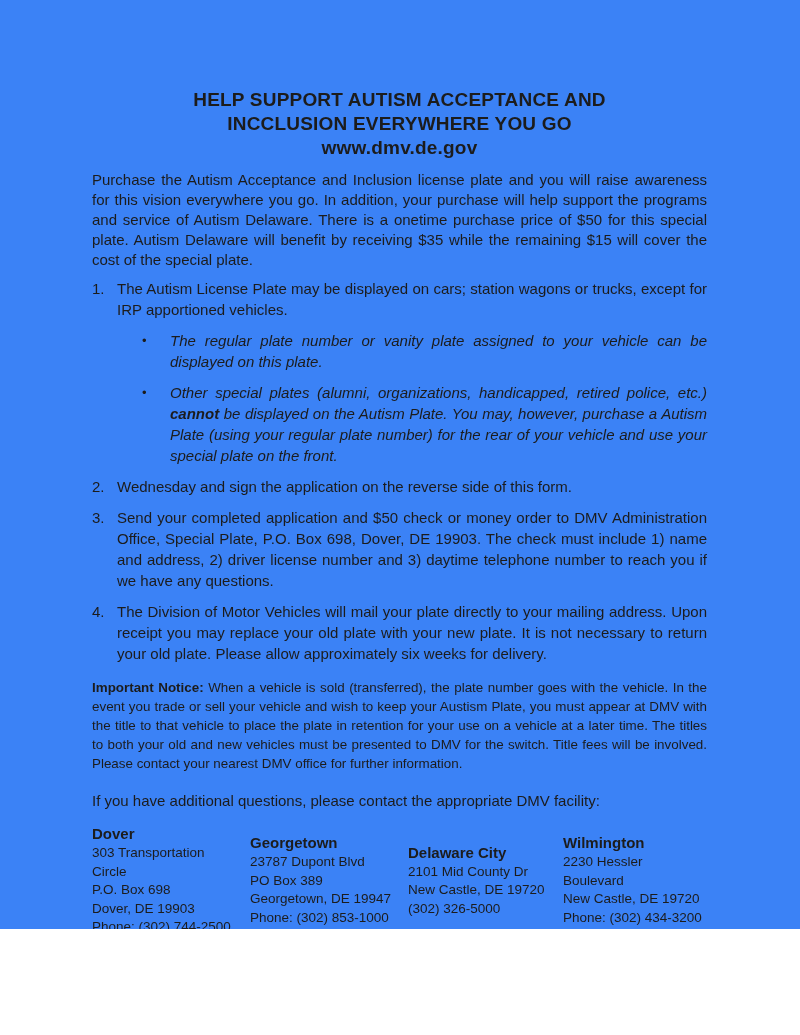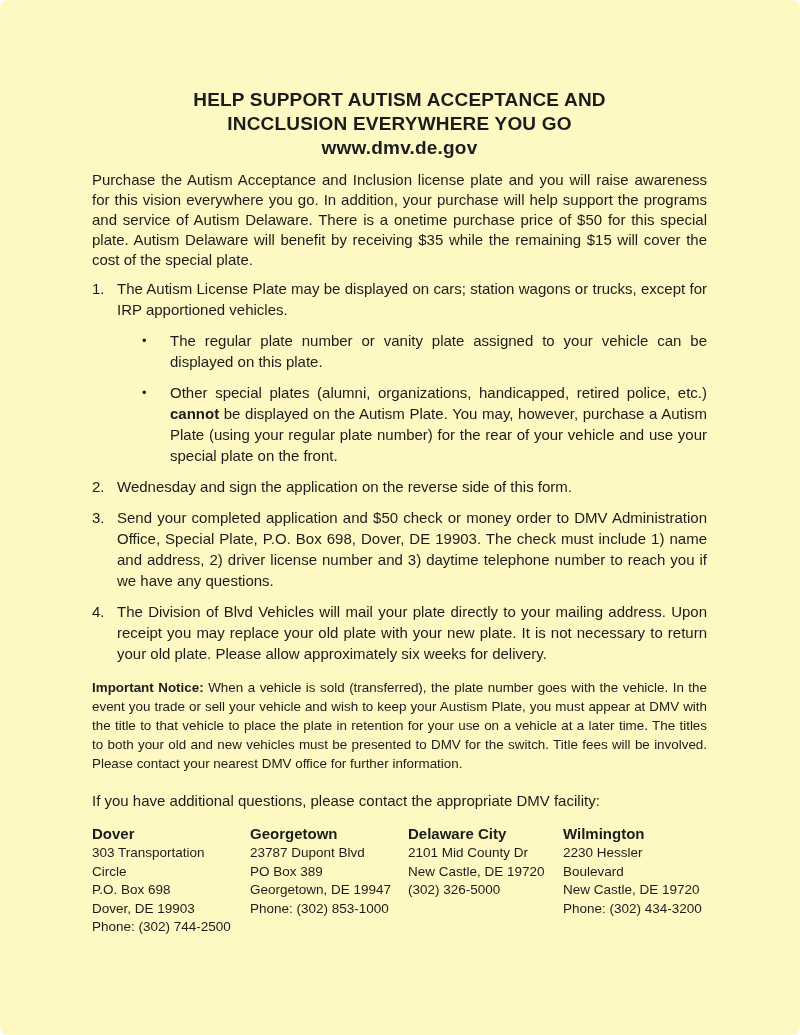--- a/index.html
+++ b/index.html
@@ -3,28 +3,27 @@
 <meta charset="utf-8">
 <style>
   html, body {
     margin: 0;
     padding: 0;
     background: #ffffff;
   }
   .page {
     position: relative;
     width: 800px;
-    height: 1035px;
+    height: 929px;
     box-sizing: border-box;
-    background: #fef9c3;
+    background: #3b82f6;
     color: #1c1c1c;
     font-family: "Liberation Sans", "DejaVu Sans", sans-serif;
     padding: 88px 93px 0 92px;
     overflow: hidden;
-    border-radius: 8px;
   }
   .doc-title {
     text-align: center;
     font-weight: bold;
     font-size: 19px;
     line-height: 24px;
     letter-spacing: 0.2px;
     margin: 0 0 10px 0;
   }
   .body-text {
@@ -65,33 +64,34 @@
     margin: 0 0 10px 50px;
   }
   .bullet .bullet-marker {
     flex: none;
     width: 28px;
     font-size: 13px;
   }
   .bullet .step-text {
     flex: 1;
     text-align: justify;
+    font-style: italic;
   }
   .notice {
     font-size: 13.4px;
     line-height: 19px;
     text-align: justify;
     margin: 14px 0 17px 0;
   }
   .contact-line {
     margin: 0 0 13px 0;
   }
   .offices {
     display: flex;
-    align-items: flex-start;
+    align-items: center;
     margin: 0;
   }
   .office {
     box-sizing: border-box;
     padding-right: 10px;
   }
   .office.col-1 { width: 158px; }
   .office.col-2 { width: 158px; }
   .office.col-3 { width: 155px; }
   .office.col-4 { width: 144px; padding-right: 0; }
@@ -152,21 +152,21 @@
     <span class="step-text">Wednesday and sign the application on the reverse side of this form.</span>
   </div>
 
   <div class="step">
     <span class="marker">3.</span>
     <span class="step-text">Send your completed application and $50 check or money order to DMV Administration Office, Special Plate, P.O. Box 698, Dover, DE 19903. The check must include 1) name and address, 2) driver license number and 3) daytime telephone number to reach you if we have any questions.</span>
   </div>
 
   <div class="step">
     <span class="marker">4.</span>
-    <span class="step-text">The Division of Blvd Vehicles will mail your plate directly to your mailing address. Upon receipt you may replace your old plate with your new plate. It is not necessary to return your old plate.  Please allow approximately six weeks for delivery.</span>
+    <span class="step-text">The Division of Motor Vehicles will mail your plate directly to your mailing address. Upon receipt you may replace your old plate with your new plate. It is not necessary to return your old plate.  Please allow approximately six weeks for delivery.</span>
   </div>
 
   <p class="notice"><b>Important Notice:</b><span> When a vehicle is sold (transferred), the plate number goes with the vehicle.  In the event you trade or sell your vehicle and wish to keep your Austism Plate, you must appear at DMV with the title to that vehicle to place the plate in retention for your use on a vehicle at a later time.  The titles to both your old and new vehicles must be presented to DMV for the switch. Title fees will be involved.  Please contact your nearest DMV office for further information.</span></p>
 
   <p class="body-text contact-line">If you have additional questions, please contact the appropriate DMV facility:</p>
 
   <div class="offices">
 
     <div class="office col-1">
       <div class="office-name">Dover</div>

